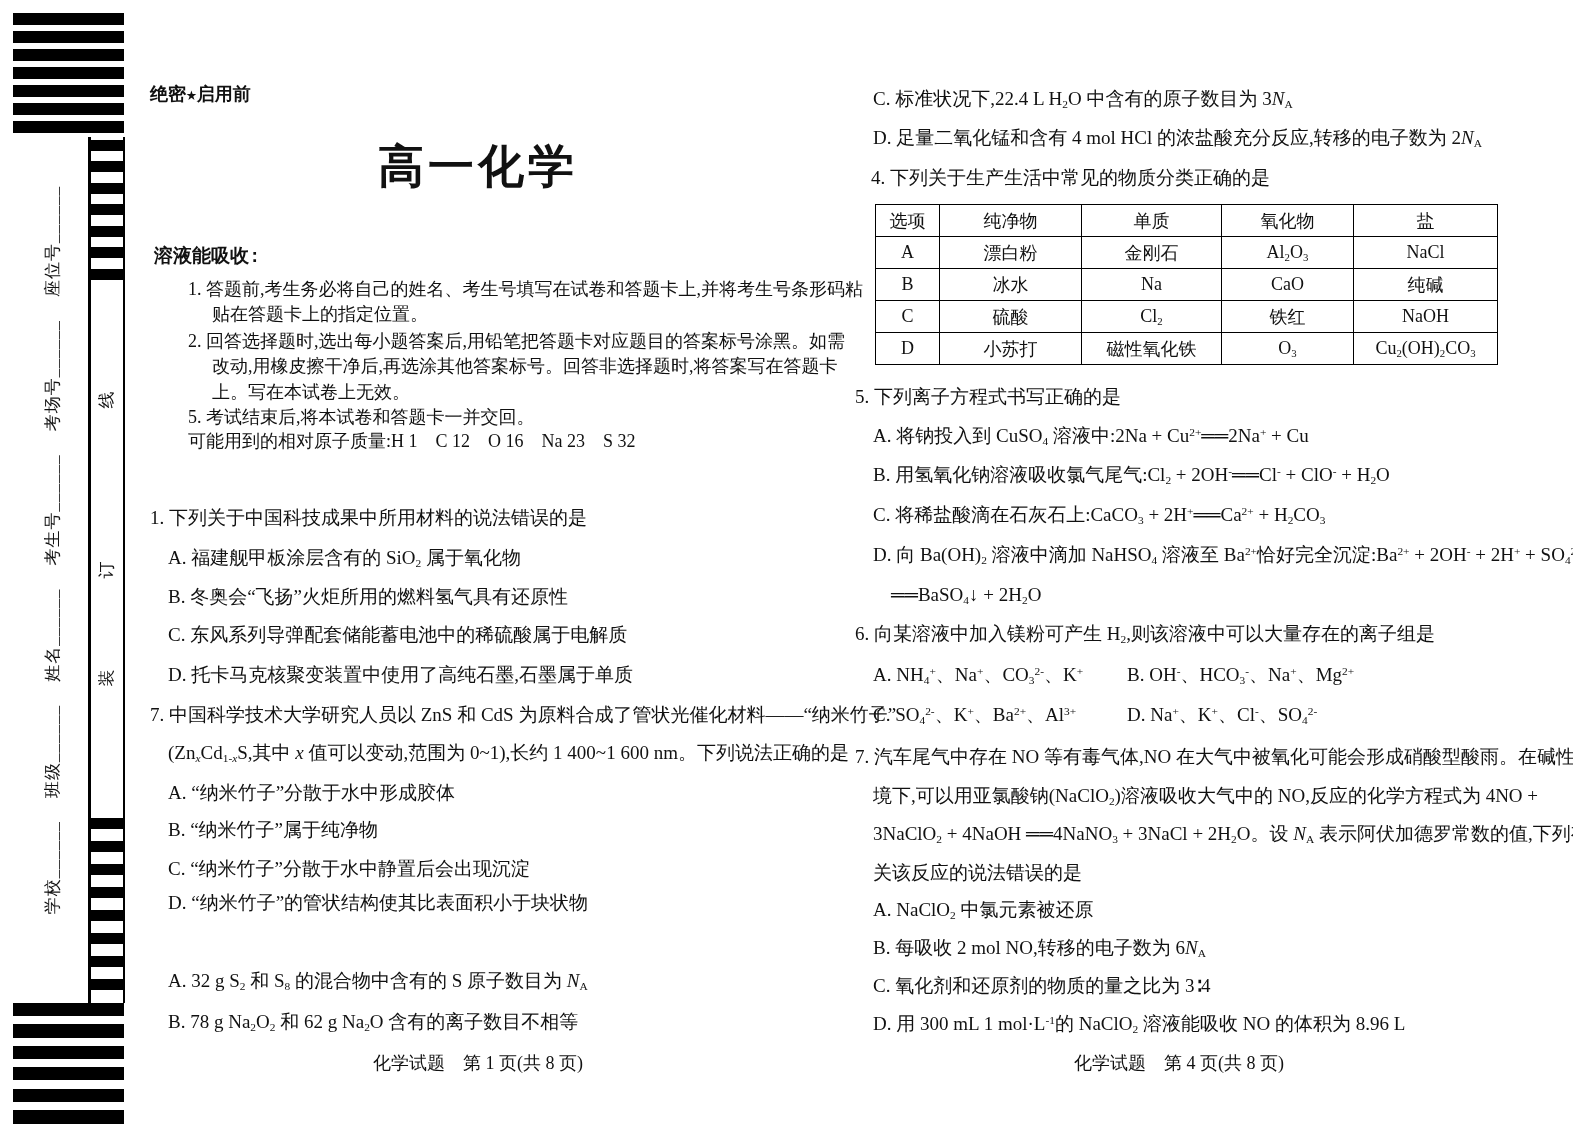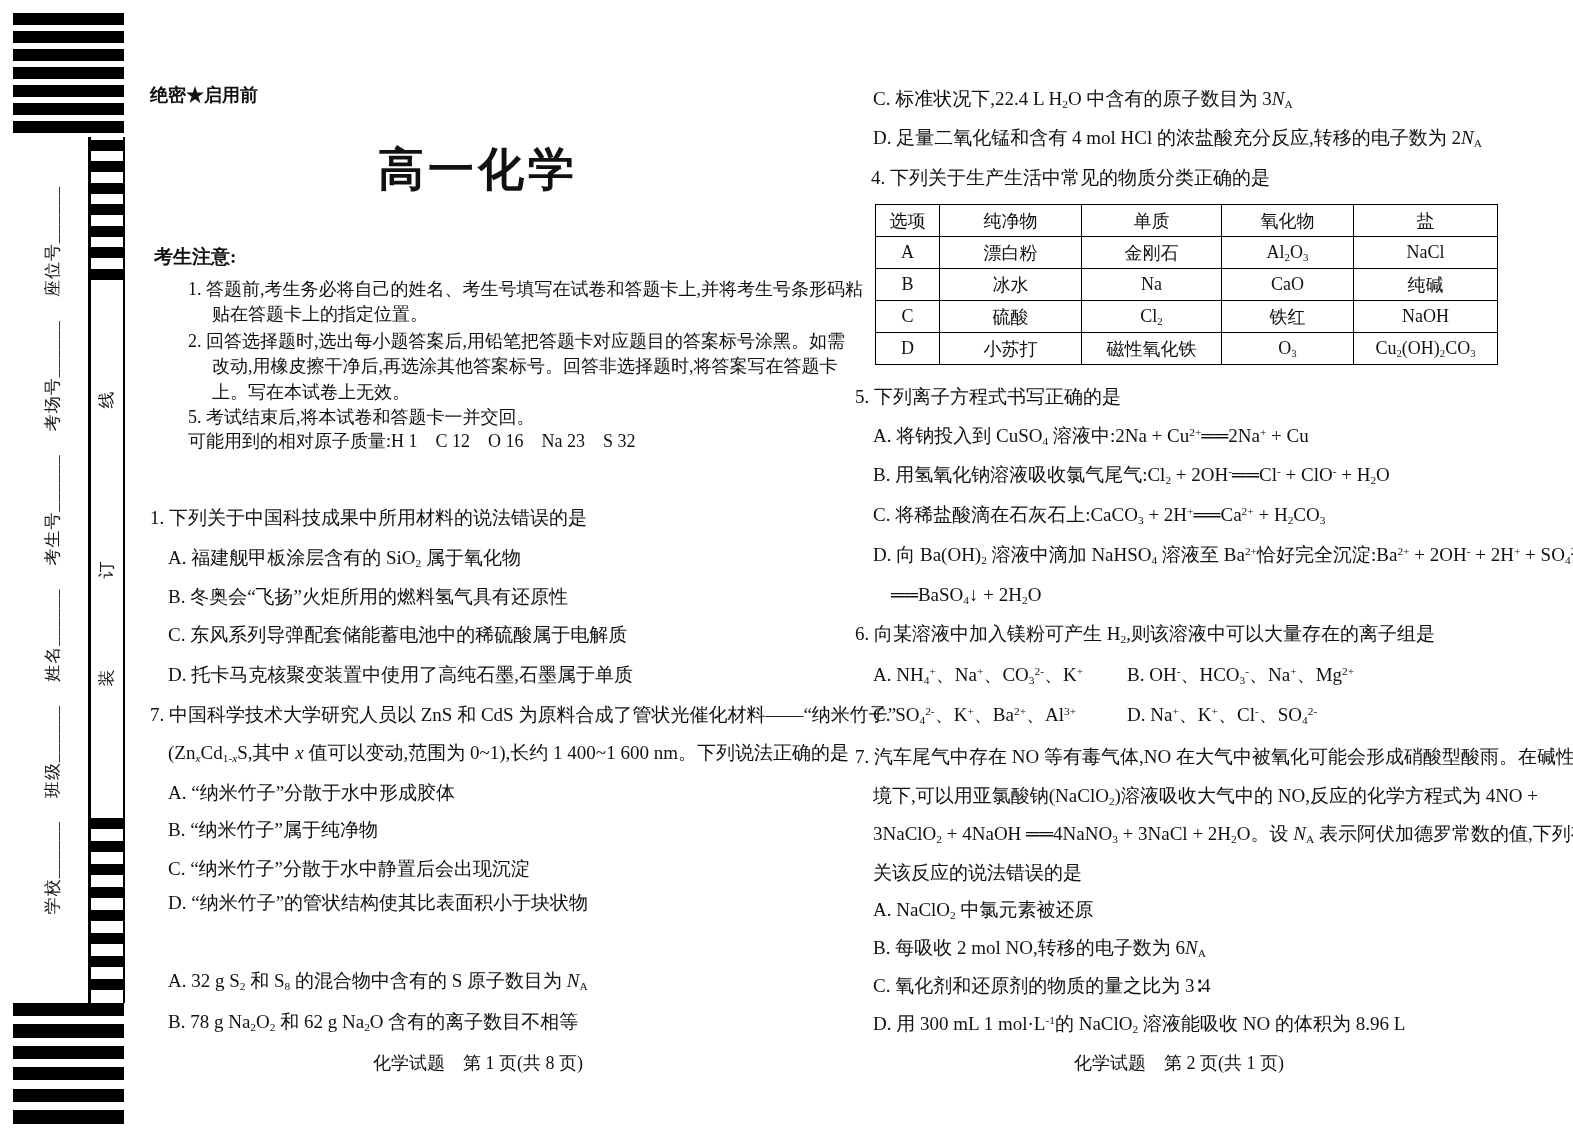--- a/index.html
+++ b/index.html
@@ -1,20 +1,20 @@
 <!DOCTYPE html>
 <html><head>
 <meta charset="utf-8">
 <style>
   html,body{margin:0;padding:0;background:#ffffff;}
   #stage{position:relative;width:1573px;height:1138px;background:#ffffff;overflow:hidden;
          font-family:"Liberation Serif","DejaVu Serif",serif;color:#111;}
   .line{position:absolute;white-space:nowrap;font-size:19px;line-height:26px;}
   .sm{font-size:18px;}
-  .b{font-weight:bold;font-family:Liberation Serif, serif;}
+  .b{font-weight:bold;font-family:Liberation Mono, monospace;}
   .center{left:0;right:0;text-align:center;}
   #p1-title{font-size:46px;letter-spacing:4px;line-height:44px;}
   sub,sup{font-size:0.60em;line-height:0;}
   sub{vertical-align:-0.30em;}
   sup{vertical-align:0.50em;}
   i{font-style:italic;}
   .page{position:absolute;top:0;height:1138px;}
   #page1{left:150px;width:656px;}
   #page2{left:855px;width:648px;}
   
@@ -49,21 +49,21 @@
   <div id="vline-thin"></div>
   <div id="student-labels">学校______　 班级______　 姓名______　 考生号______　 考场号______　 座位号______</div>
   <div class="bchar" style="top:665px">装</div>
   <div class="bchar" style="top:557px">订</div>
   <div class="bchar" style="top:387px">线</div>
 
   <div class="page" id="page1">
     <div class="line b sm" style="left:0;top:82px">绝密★启用前</div>
     <div class="line b center" id="p1-title" style="top:148px">高一化学</div>
 
-    <div class="line b" style="left:4px;top:244px">考生注意:</div>
+    <div class="line b" style="left:4px;top:244px">溶液能吸收:</div>
     <div class="line sm" style="left:38px;top:276px">1. 答题前,考生务必将自己的姓名、考生号填写在试卷和答题卡上,并将考生号条形码粘</div>
     <div class="line sm" style="left:62px;top:301px">贴在答题卡上的指定位置。</div>
     <div class="line sm" style="left:38px;top:328px">2. 回答选择题时,选出每小题答案后,用铅笔把答题卡对应题目的答案标号涂黑。如需</div>
     <div class="line sm" style="left:62px;top:353px">改动,用橡皮擦干净后,再选涂其他答案标号。回答非选择题时,将答案写在答题卡</div>
     <div class="line sm" style="left:62px;top:379px">上。写在本试卷上无效。</div>
     <div class="line sm" style="left:38px;top:404px">5. 考试结束后,将本试卷和答题卡一并交回。</div>
     <div class="line sm" style="left:38px;top:428px">可能用到的相对原子质量:H 1　C 12　O 16　Na 23　S 32</div>
 
 
     <div class="line" style="left:0;top:505px">1. 下列关于中国科技成果中所用材料的说法错误的是</div>
@@ -153,15 +153,15 @@
 
     <div class="line" style="left:0;top:744px">7. 汽车尾气中存在 NO 等有毒气体,NO 在大气中被氧化可能会形成硝酸型酸雨。在碱性环</div>
     <div class="line" style="left:18px;top:783px">境下,可以用亚氯酸钠(NaClO<sub>2</sub>)溶液吸收大气中的 NO,反应的化学方程式为 4NO +</div>
     <div class="line" style="left:18px;top:821px">3NaClO<sub>2</sub> + 4NaOH ══4NaNO<sub>3</sub> + 3NaCl + 2H<sub>2</sub>O。设 <i>N</i><sub>A</sub> 表示阿伏加德罗常数的值,下列有</div>
     <div class="line" style="left:18px;top:860px">关该反应的说法错误的是</div>
     <div class="line" style="left:18px;top:897px">A. NaClO<sub>2</sub> 中氯元素被还原</div>
     <div class="line" style="left:18px;top:935px">B. 每吸收 2 mol NO,转移的电子数为 6<i>N</i><sub>A</sub></div>
     <div class="line" style="left:18px;top:973px">C. 氧化剂和还原剂的物质的量之比为 3∶4</div>
     <div class="line" style="left:18px;top:1011px">D. 用 300 mL 1 mol·L<sup>-1</sup>的 NaClO<sub>2</sub> 溶液能吸收 NO 的体积为 8.96 L</div>
 
-    <div class="line center sm" style="top:1050px">化学试题　第 2 页(共 1 页)</div>
+    <div class="line center sm" style="top:1050px">化学试题　第 4 页(共 8 页)</div>
   </div>
 </div>
 
 </body></html>

